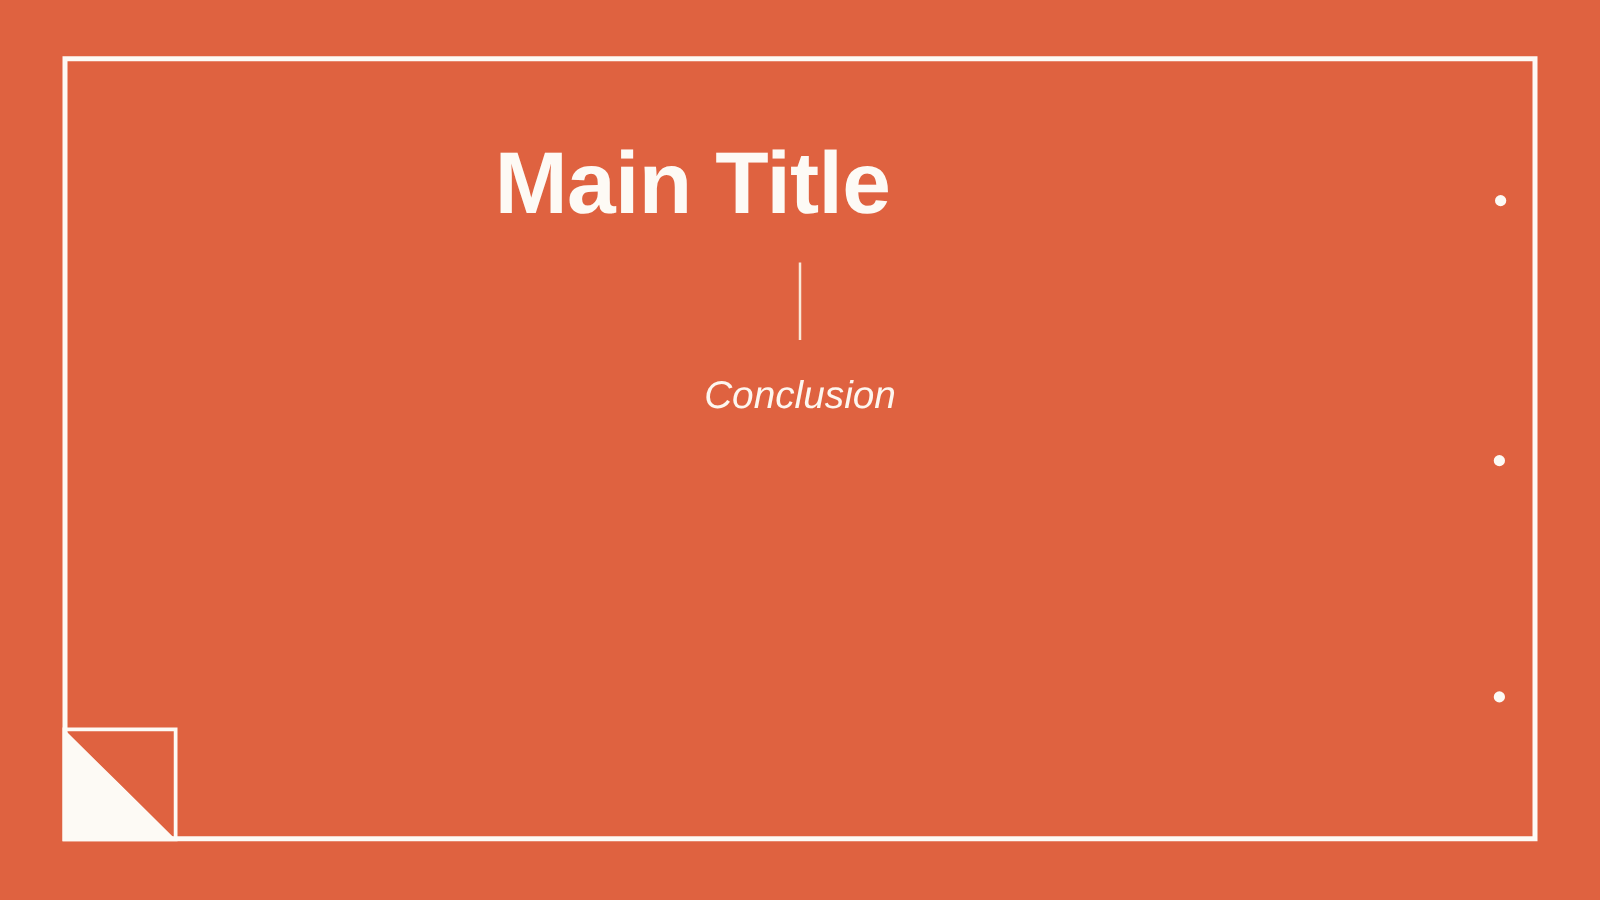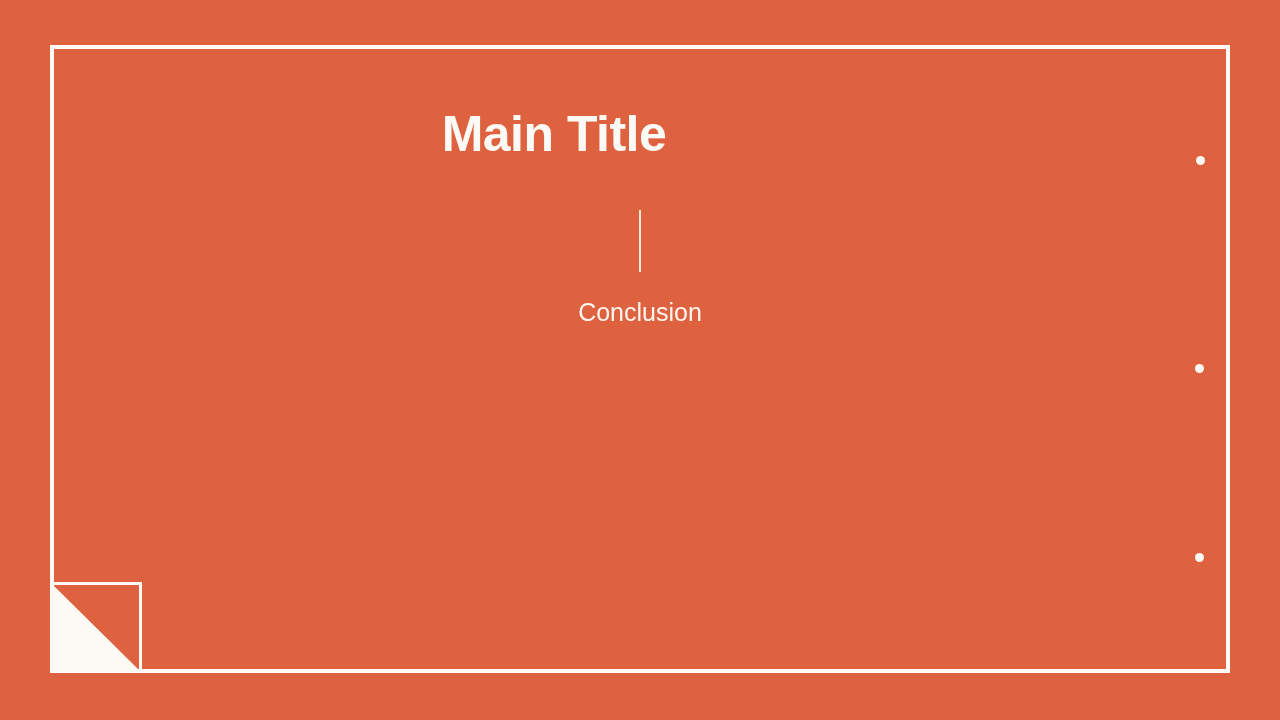--- a/index.html
+++ b/index.html
@@ -73,21 +73,21 @@
     width: 1280px;
     text-align: center;
   }
 
   .main-title {
     position: absolute;
     left: 0;
     top: 106px;
     width: 1108px;
     margin: 0;
-    font-size: 50px;
+    font-size: 70px;
     font-weight: 700;
     letter-spacing: -0.5px;
     line-height: 1.15;
     color: #fdfaf5;
     white-space: nowrap;
   }
 
   .divider {
     position: absolute;
     left: 639px;
@@ -96,25 +96,26 @@
     height: 62px;
     background: #fae8d8;
   }
 
   .subtitle {
     position: absolute;
     left: 0;
     top: 296px;
     width: 1280px;
     margin: 0;
-    font-size: 25px;
+    font-size: 31px;
     font-weight: 400;
     line-height: 1.3;
     color: #fdf6ef;
     white-space: nowrap;
+    font-style: italic;
   }
 </style>
 </head>
 <body>
 
 <div class="slide">
 
   <div class="slide-bg"></div>
 
   <div class="frame"></div>

